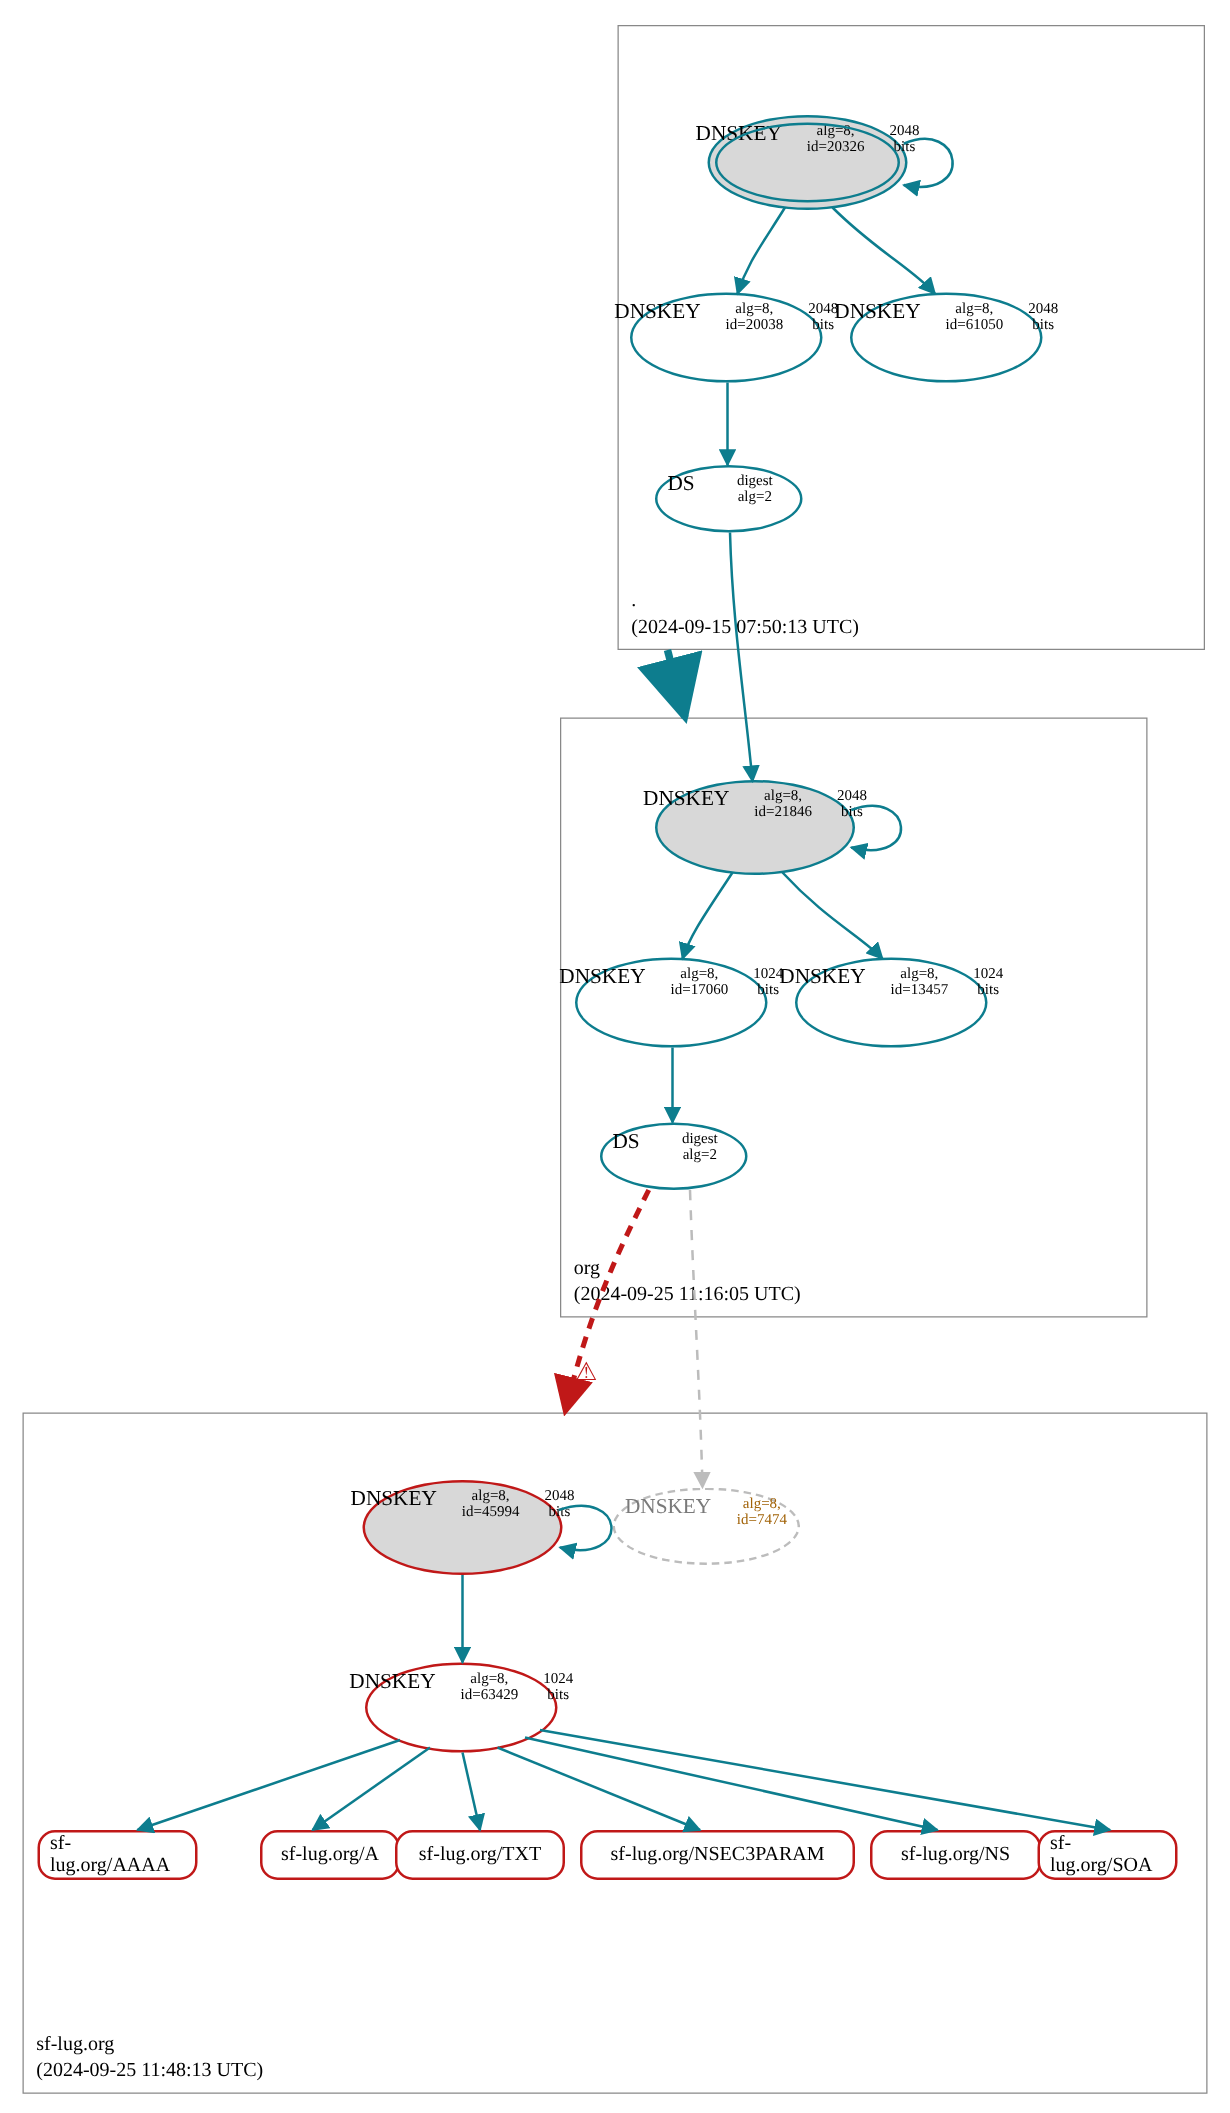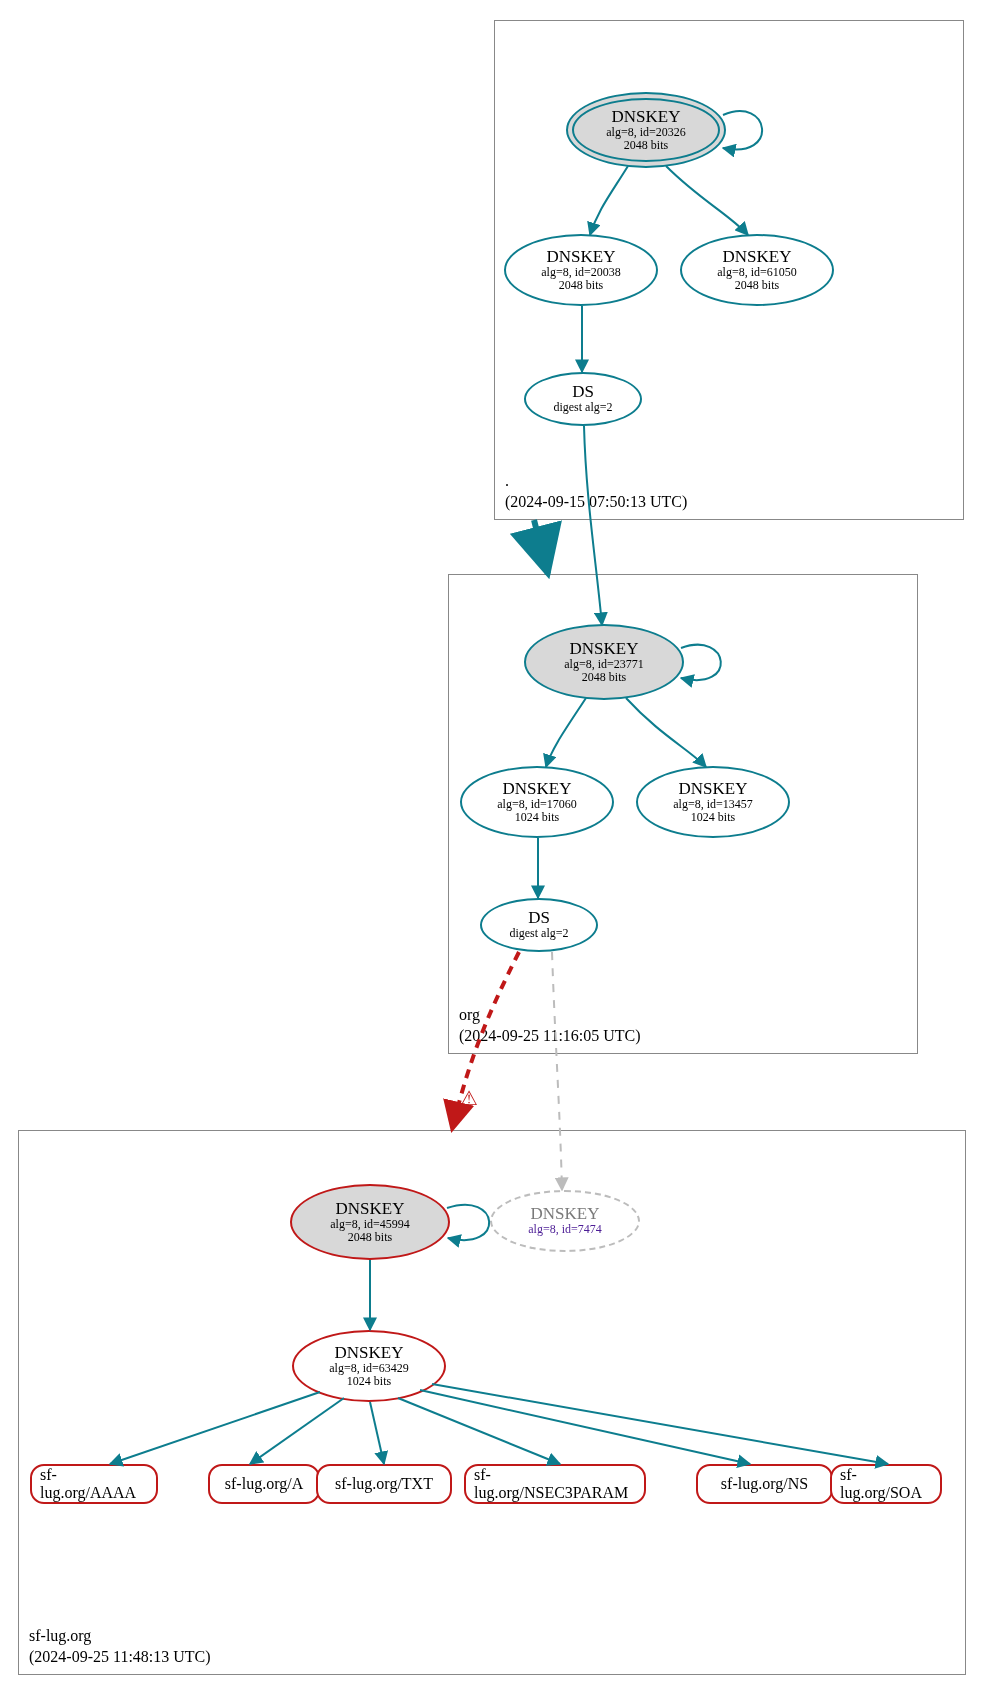--- a/index.html
+++ b/index.html
@@ -29,24 +29,25 @@
   .zone-label .zone-time { display:block; }
 
   .node {
     position: absolute;
     text-align: center;
   }
   .ellipse {
     border: 2px solid;
     border-radius: 50%;
     display: flex;
-    flex-direction: column;
+    flex-direction: row;
     justify-content: center;
     box-sizing: border-box;
     padding: 4px 8px;
+    gap: 20px;
   }
   .ellipse.double::after {
     content: "";
     position: absolute;
     top: 4px; left: 4px; right: 4px; bottom: 4px;
     border: 2px solid;
     border-color: inherit;
     border-radius: 50%;
     pointer-events: none;
   }
@@ -132,21 +133,21 @@
 <div class="node" style="left:524px; top:372px; width:118px; height:54px;">
   <div class="ellipse teal" style="width:118px;height:54px;">
     <span class="title">DS</span>
     <span class="sub">digest alg=2</span>
   </div>
 </div>
 
 <div class="node" style="left:524px; top:624px; width:160px; height:76px;">
   <div class="ellipse teal teal-fill" style="width:160px;height:76px;">
     <span class="title">DNSKEY</span>
-    <span class="sub">alg=8, id=23771</span>
+    <span class="sub">alg=8, id=21846</span>
     <span class="sub">2048 bits</span>
   </div>
 </div>
 
 <div class="node" style="left:460px; top:766px; width:154px; height:72px;">
   <div class="ellipse teal" style="width:154px;height:72px;">
     <span class="title">DNSKEY</span>
     <span class="sub">alg=8, id=17060</span>
     <span class="sub">1024 bits</span>
   </div>
@@ -171,42 +172,42 @@
   <div class="ellipse red teal-fill" style="width:160px;height:76px;border-color:#c01818;background:#d8d8d8;">
     <span class="title">DNSKEY</span>
     <span class="sub">alg=8, id=45994</span>
     <span class="sub">2048 bits</span>
   </div>
 </div>
 
 <div class="node" style="left:490px; top:1190px; width:150px; height:62px;">
   <div class="ellipse grey grey-dash" style="width:150px;height:62px;">
     <span class="title" style="color:#7a7a7a">DNSKEY</span>
-    <span class="sub" style="color:#4c1d95">alg=8, id=7474</span>
+    <span class="sub" style="color:#a16207">alg=8, id=7474</span>
   </div>
 </div>
 
 <div class="node" style="left:292px; top:1330px; width:154px; height:72px;">
   <div class="ellipse red" style="width:154px;height:72px;border-color:#c01818;">
     <span class="title">DNSKEY</span>
     <span class="sub">alg=8, id=63429</span>
     <span class="sub">1024 bits</span>
   </div>
 </div>
 
 <div class="rrset red" style="left:30px;  top:1464px; width:128px;border-color:#c01818;">
   <span>sf-lug.org/AAAA</span>
 </div>
 <div class="rrset red" style="left:208px; top:1464px; width:112px;border-color:#c01818;">
   <span>sf-lug.org/A</span>
 </div>
 <div class="rrset red" style="left:316px; top:1464px; width:136px;border-color:#c01818;">
   <span>sf-lug.org/TXT</span>
 </div>
-<div class="rrset red" style="left:464px; top:1464px; width:182px;border-color:#c01818;">
+<div class="rrset red" style="left:464px; top:1464px; width:220px;border-color:#c01818;">
   <span>sf-lug.org/NSEC3PARAM</span>
 </div>
 <div class="rrset red" style="left:696px; top:1464px; width:137px;border-color:#c01818;">
   <span>sf-lug.org/NS</span>
 </div>
 <div class="rrset red" style="left:830px; top:1464px; width:112px;border-color:#c01818;">
   <span>sf-lug.org/SOA</span>
 </div>
 
 <div style="position:absolute; left:460px; top:1088px; font-size:20px; color:#c01818; background:#fff; line-height:1;">

